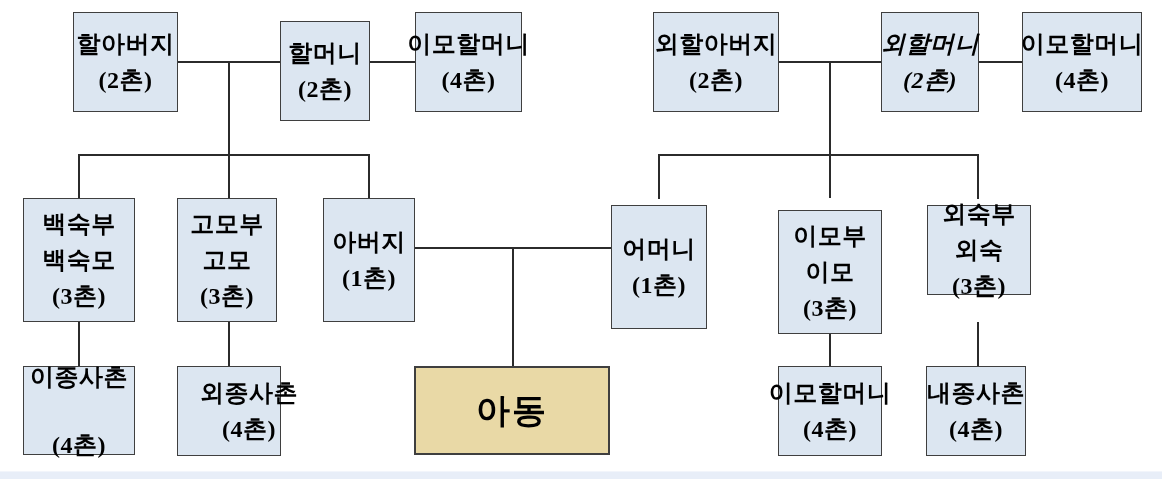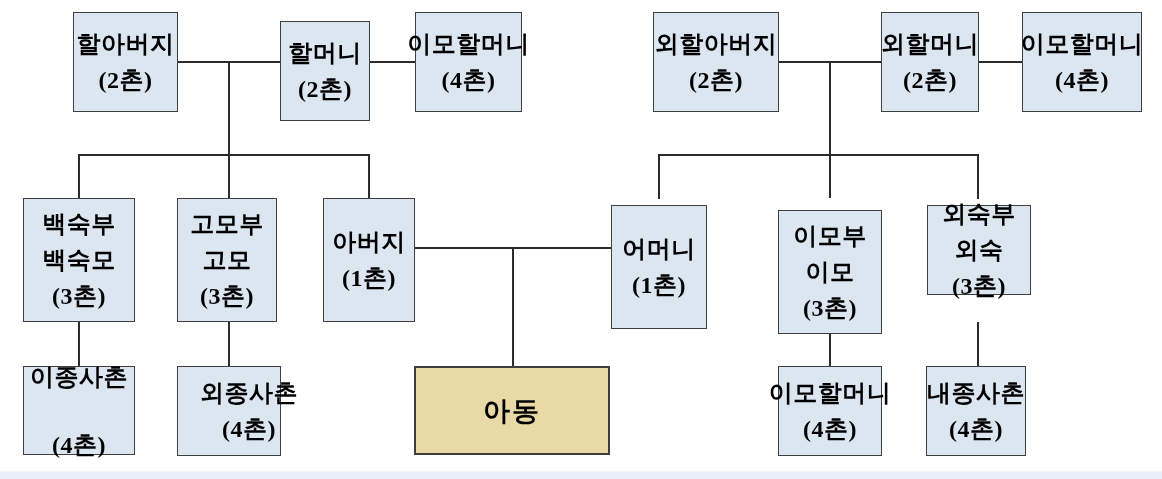--- a/index.html
+++ b/index.html
@@ -32,21 +32,21 @@
     font-size: 24px;
     letter-spacing: 0.5px;
   }
   .node .node-line {
     line-height: 36px;
     white-space: nowrap;
   }
   .node.child {
     background: var(--child-fill, #e9d9a6);
     border-width: 2px;
-    font-size: 27px;
+    font-size: 34px;
     letter-spacing: 2px;
   }
   .node.child .node-line {
     line-height: 34px;
   }
   .connector {
     position: absolute;
     background: var(--line-color, #2b2b2b);
   }
   .bottom-band {
@@ -91,21 +91,21 @@
       <div class="node-line">(2촌)</div>
     </div>
     <div class="node" style="left: 415px; top: 12px; width: 107px; height: 100px;">
       <div class="node-line">이모할머니</div>
       <div class="node-line">(4촌)</div>
     </div>
     <div class="node" style="left: 653px; top: 12px; width: 126px; height: 100px;">
       <div class="node-line">외할아버지</div>
       <div class="node-line">(2촌)</div>
     </div>
-    <div class="node" style="left: 881px; top: 12px; width: 98px; height: 100px;">
+    <div class="node" style="left: 881px; top: 12px; width: 98px; height: 100px; font-style: italic;">
       <div class="node-line">외할머니</div>
       <div class="node-line">(2촌)</div>
     </div>
     <div class="node" style="left: 1022px; top: 12px; width: 120px; height: 100px;">
       <div class="node-line">이모할머니</div>
       <div class="node-line">(4촌)</div>
     </div>
     <div class="node" style="left: 23px; top: 198px; width: 112px; height: 124px;">
       <div class="node-line">백숙부</div>
       <div class="node-line">백숙모</div>

